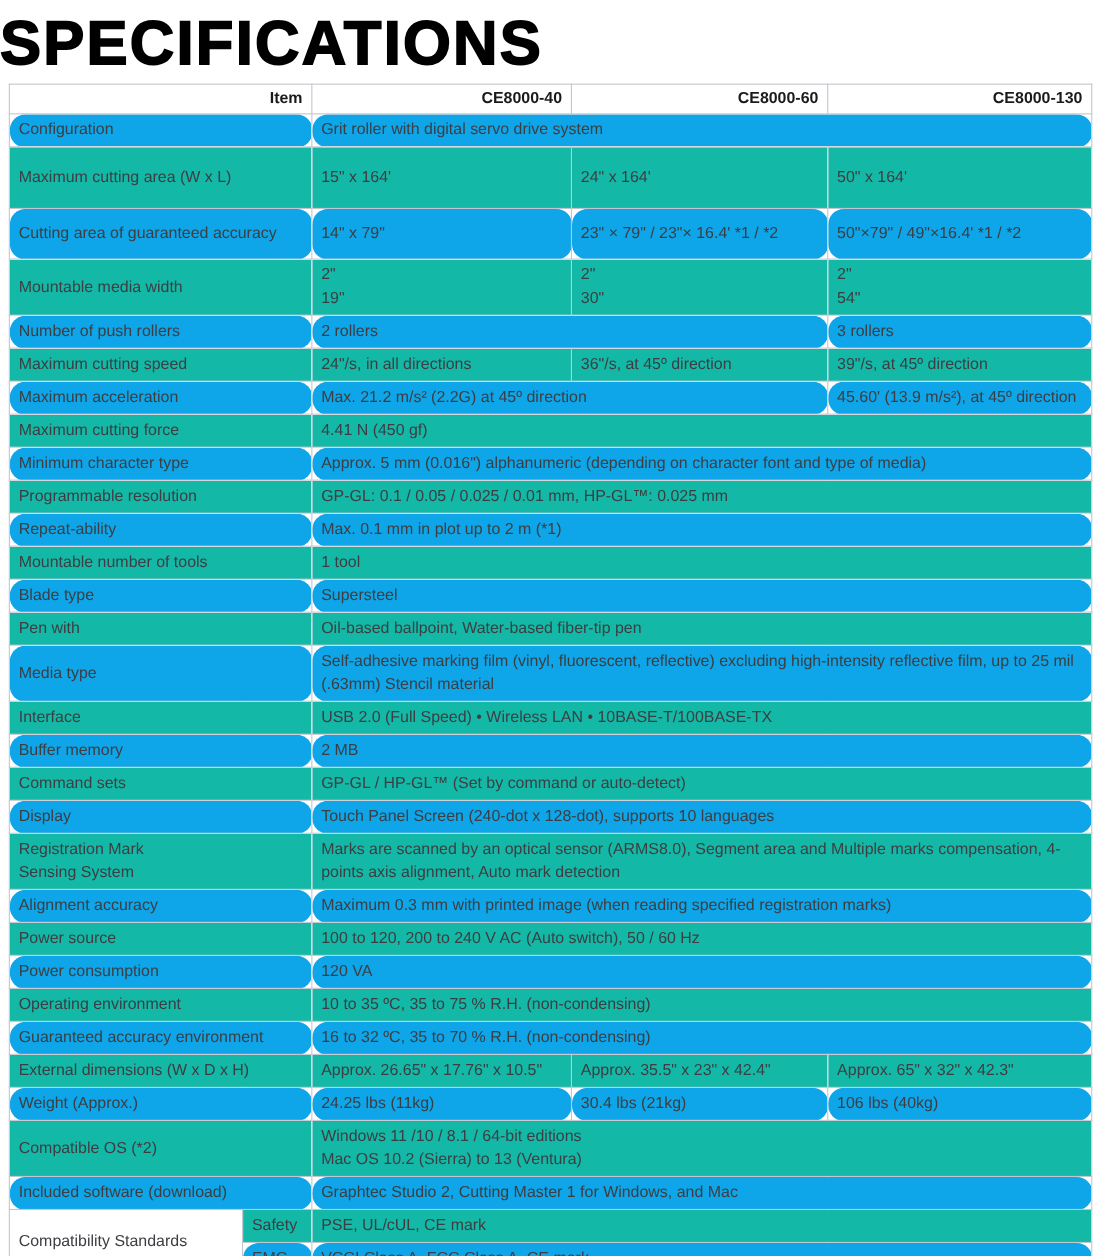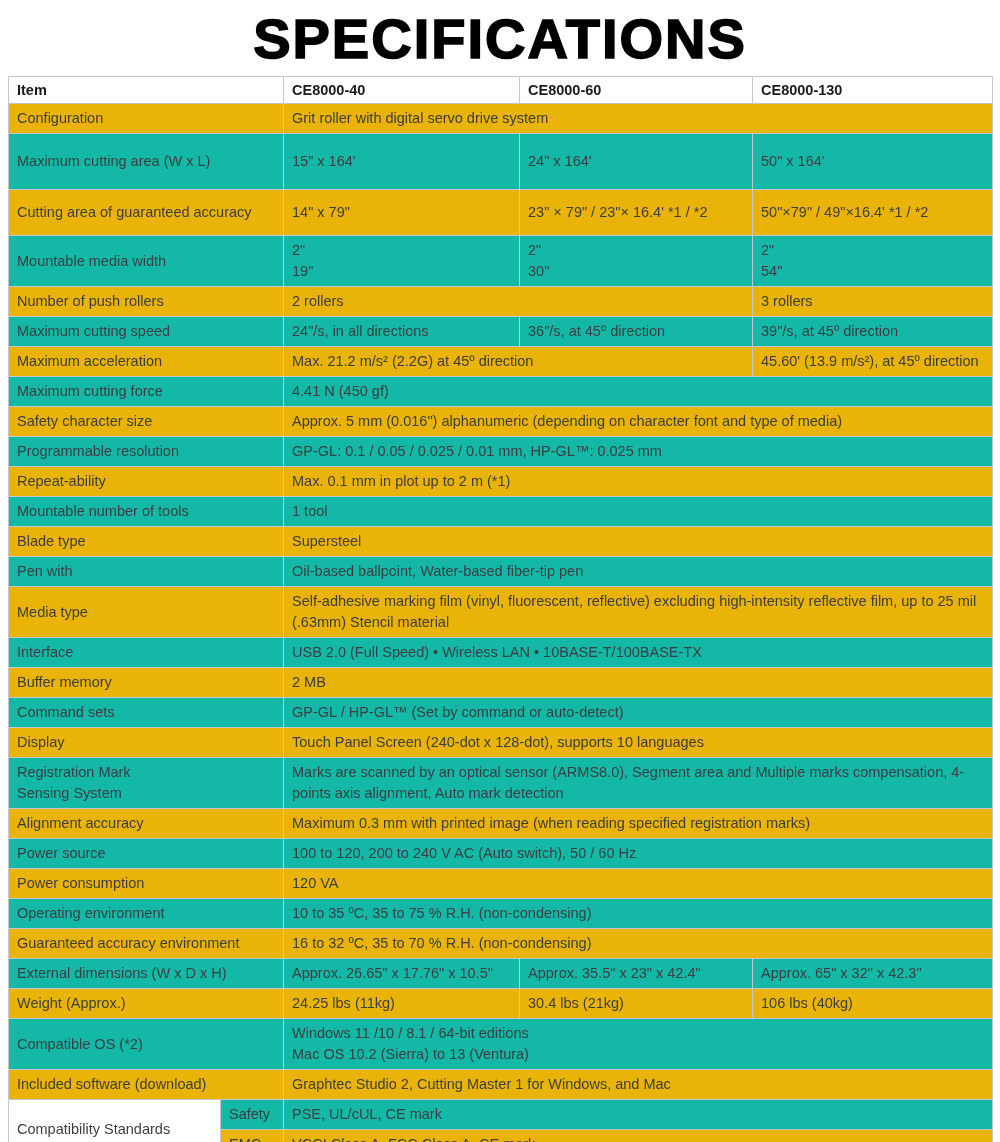--- a/index.html
+++ b/index.html
@@ -4,21 +4,20 @@
 <style>
   * { margin: 0; padding: 0; box-sizing: border-box; }
   html, body {
     width: 1000px;
     background: #ffffff;
     font-family: "Liberation Sans", "DejaVu Sans", sans-serif;
   }
   body { height: 1142px; overflow: hidden; }
 
   .page-title {
-    text-align: center;
     font-size: 56px;
     font-weight: bold;
     letter-spacing: 2px;
     color: #000000;
     -webkit-text-stroke: 1.6px #000000;
     padding-top: 6px;
     height: 76px;
     line-height: 66px;
   }
 
@@ -42,25 +41,25 @@
     vertical-align: middle;
     line-height: 21px;
     white-space: pre-line;
     overflow: hidden;
     text-align: left;
   }
   .spec-table thead th {
     background: #ffffff;
     color: #1a1a1a;
     font-weight: bold;
-    text-align: left;
+    text-align: right;
     height: 27px;
     padding: 2px 8px;
   }
-  .spec-table tbody tr.shaded td { background: #eab308; }
+  .spec-table tbody tr.shaded td { background: #0ea5e9; border-radius: 14px; }
   .spec-table tbody tr.plain  td { background: #14b8a6; }
   .spec-table tbody td.group-label { background: #ffffff !important; }
   .spec-table tbody tr { height: 29px; }
 </style>
 </head>
 <body>
 
 <div class="page-title">SPECIFICATIONS</div>
 
 <table class="spec-table">
@@ -119,21 +118,21 @@
       <tr class="shaded">
         <td colspan="2">Maximum acceleration</td>
         <td colspan="2">Max. 21.2 m/s² (2.2G) at 45º direction</td>
         <td>45.60' (13.9 m/s²), at 45º direction</td>
       </tr>
       <tr class="plain">
         <td colspan="2">Maximum cutting force</td>
         <td colspan="3">4.41 N (450 gf)</td>
       </tr>
       <tr class="shaded">
-        <td colspan="2">Safety character size</td>
+        <td colspan="2">Minimum character type</td>
         <td colspan="3">Approx. 5 mm (0.016") alphanumeric (depending on character font and type of media)</td>
       </tr>
       <tr class="plain">
         <td colspan="2">Programmable resolution</td>
         <td colspan="3">GP-GL: 0.1 / 0.05 / 0.025 / 0.01 mm, HP-GL™: 0.025 mm</td>
       </tr>
       <tr class="shaded">
         <td colspan="2">Repeat-ability</td>
         <td colspan="3">Max. 0.1 mm in plot up to 2 m (*1)</td>
       </tr>

